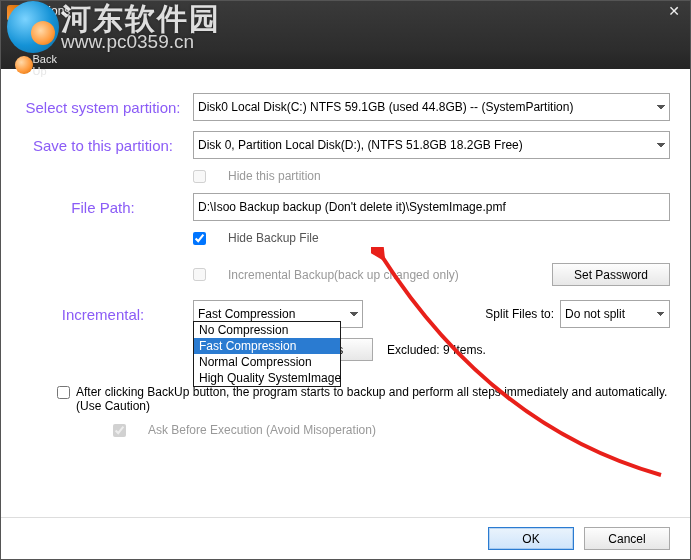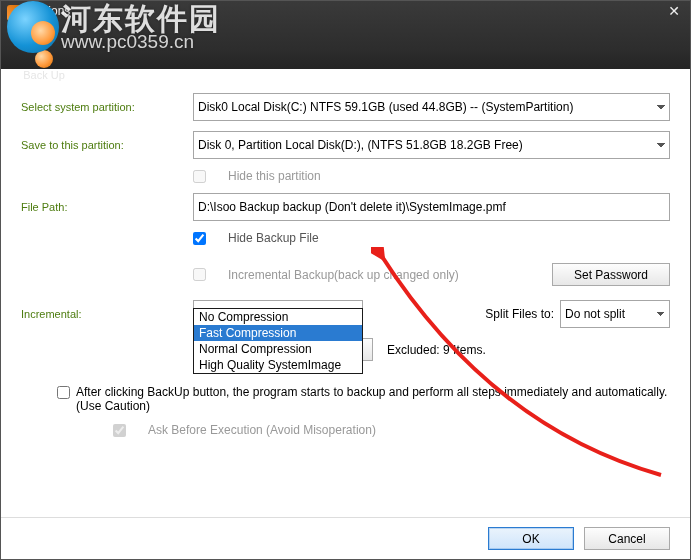--- a/index.html
+++ b/index.html
@@ -10,41 +10,41 @@
   .titlebar .title { font-size: 12px; margin-top:3px; color:#eee; }
   .titlebar .close { position:absolute; right:4px; top:2px; width:24px; height:18px; color:#eee; font-size:14px; text-align:center; cursor:pointer; }
 
   .watermark { position:absolute; top:0; left:0; pointer-events:none; z-index:50; }
   .watermark .wm-text { position:absolute; top:-2px; left:60px; font-size:30px; font-weight:bold; color:rgba(255,255,255,0.85); text-shadow:0 0 3px rgba(0,0,0,.4); letter-spacing:2px; font-family: "SimHei","Microsoft YaHei",sans-serif; white-space:nowrap;}
   .watermark .wm-url  { position:absolute; top:30px; left:60px; font-size:19px; font-weight:normal; color:rgba(255,255,255,0.8); text-shadow:0 0 3px rgba(0,0,0,.4); white-space:nowrap;}
   .watermark .wm-logo { position:absolute; top:0px; left:6px; width:52px; height:52px; border-radius:50%; background: radial-gradient(circle at 35% 35%, #7bd3ff 0%, #1492d6 55%, #0b6aa3 100%); display:flex; align-items:center; justify-content:center; }
   .watermark .wm-logo::after { content:""; position:absolute; width:24px; height:24px; border-radius:50%; background: radial-gradient(circle at 40% 40%, #ffd9a8, #ff9a3c 60%, #d46a00); right:4px; bottom:8px; }
 
   .tab-strip { position:absolute; top:48px; left:0; right:0; height:34px; background: linear-gradient(#2d2d2d,#242424 60%,#fff 60%,#fff); }
-  .tab { position:absolute; left:14px; bottom:0; height:34px; width:58px; display:flex; flex-direction:column; align-items:center; justify-content:center; padding-bottom:2px; }
+  .tab { position:absolute; left:14px; bottom:0; height:34px; width:58px; display:flex; flex-direction:row; align-items:center; justify-content:flex-start; padding-bottom:2px; }
   .tab .tab-icon { width:18px; height:18px; border-radius:50%; background: radial-gradient(circle at 35% 35%, #ffd9a8, #ff9a3c 55%, #d46a00); margin-bottom:1px;}
   .tab .tab-label { font-size:11px; color:#e6e6e6; }
 
   .content { position:absolute; top:82px; left:0; right:0; bottom:0; background:#fff; }
   .row { display:flex; align-items:center; margin: 10px 20px 0 20px; }
-  .lbl { width: 172px; text-align:left; font-size:11px; color:#4d7c0f; padding-right:8px; white-space:nowrap; }
+  .lbl { width: 172px; text-align:center; font-size:15px; color:#8b5cf6; padding-right:8px; white-space:nowrap; }
   .field { flex:1; }
   select, input[type=text] { width:100%; height:28px; font-size:12px; border:1px solid #a6a6a6; background:#fff; padding:0 4px; }
   select { appearance:none; -webkit-appearance:none; background-image: linear-gradient(45deg,transparent 50%,#555 50%), linear-gradient(-45deg,transparent 50%,#555 50%); background-position: right 8px center, right 4px center; background-size:4px 4px,4px 4px; background-repeat:no-repeat; padding-right:18px;}
   .chk { display:flex; align-items:center; font-size:12px; color:#555; gap:22px;}
   .chk input { width:13px; height:13px; }
   .chk.disabled { color:#999; }
 
   .btn { height:23px; font-size:12px; border:1px solid #a9a9a9; background: linear-gradient(#fdfdfd,#e7e7e7); padding:0 14px; cursor:pointer; }
   .btn.primary { border-color:#2a7bd1; background: linear-gradient(#eaf3fc,#cfe5fb); box-shadow: inset 0 0 0 1px rgba(42,123,209,.25); }
 
   .compression-row { position:relative; }
   .combo { position:relative; width:170px; }
   .combo select { width:100%; }
-  .combo-list { position:absolute; top:8px; left:0; width:170px; border:1px solid #1a1a1a; background:#fff; z-index:30; }
+  .combo-list { position:absolute; top:21px; left:0; width:148px; border:1px solid #1a1a1a; background:#fff; z-index:30; }
   .combo-list .opt { font-size:12px; padding:1px 5px; white-space:nowrap; cursor:default; }
   .combo-list .opt.sel { background:#2a7bd1; color:#fff; }
 
   .split-area { margin-left:auto; display:flex; align-items:center; gap:6px; }
   .split-area select { width:110px; }
 
   .exclude-row { display:flex; align-items:center; margin-top:10px; }
   .exclude-row .btn { margin-left:200px; width:172px; text-align:center; }
   .exclude-text { font-size:12px; margin-left:14px; }
 

